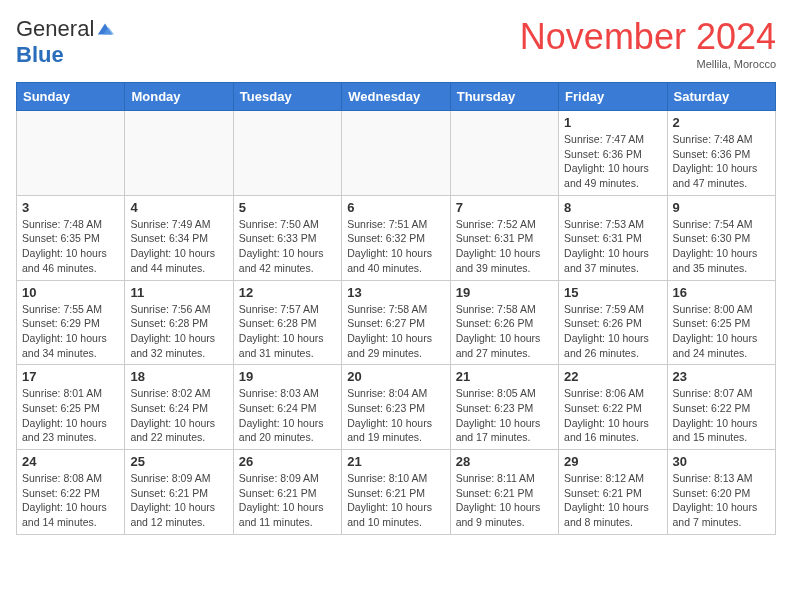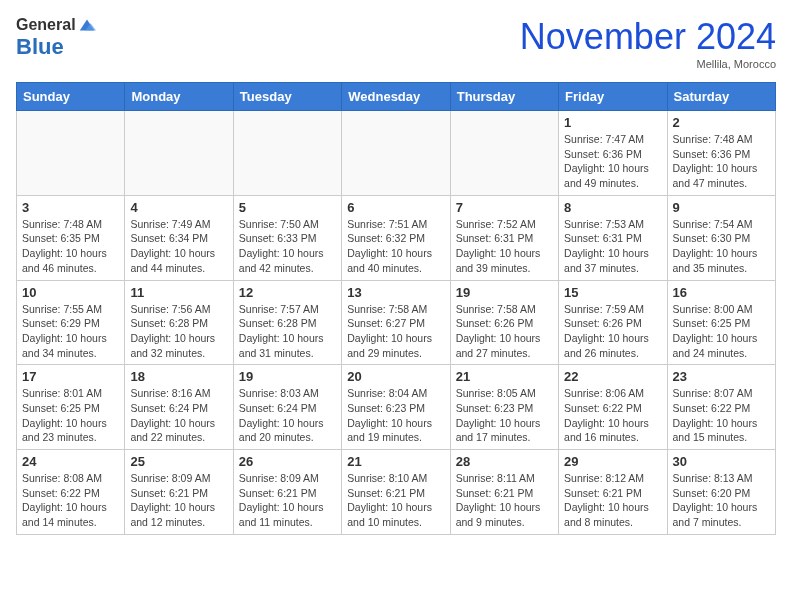--- a/index.html
+++ b/index.html
@@ -19,42 +19,42 @@
     .logo {
       display: flex;
       flex-direction: column;
       align-items: flex-start;
     }
     .logo-text {
       display: flex;
       align-items: center;
     }
     .logo-general {
-      font-size: 16px;
-      font-weight: bold;
+      font-size: 22px;
+      font-weight: normal;
       color: #333;
     }
     .logo-blue {
       font-size: 22px;
       font-weight: bold;
       color: #2a6ebb;
     }
     .logo-icon {
       width: 18px;
       height: 18px;
       margin-left: 2px;
       display: inline-block;
     }
     .title-block {
       text-align: right;
     }
     .month-title {
       font-size: 36px;
       font-weight: normal;
-      color: #1d4ed8;
+      color: #ef4444;
     }
     .location {
       font-size: 11px;
       color: #555;
     }
     .calendar {
       width: 100%;
       border-collapse: collapse;
       font-size: 11px;
     }
@@ -236,21 +236,21 @@
       </tr>
       <tr class="week-row">
         <td>
           <span class="day-num">17</span>
           <div class="day-info">Sunrise: 8:01 AM
 Sunset: 6:25 PM
 Daylight: 10 hours and 23 minutes.</div>
         </td>
         <td>
           <span class="day-num">18</span>
-          <div class="day-info">Sunrise: 8:16 AM
+          <div class="day-info">Sunrise: 8:02 AM
 Sunset: 6:24 PM
 Daylight: 10 hours and 22 minutes.</div>
         </td>
         <td>
           <span class="day-num">19</span>
           <div class="day-info">Sunrise: 8:03 AM
 Sunset: 6:24 PM
 Daylight: 10 hours and 20 minutes.</div>
         </td>
         <td>

